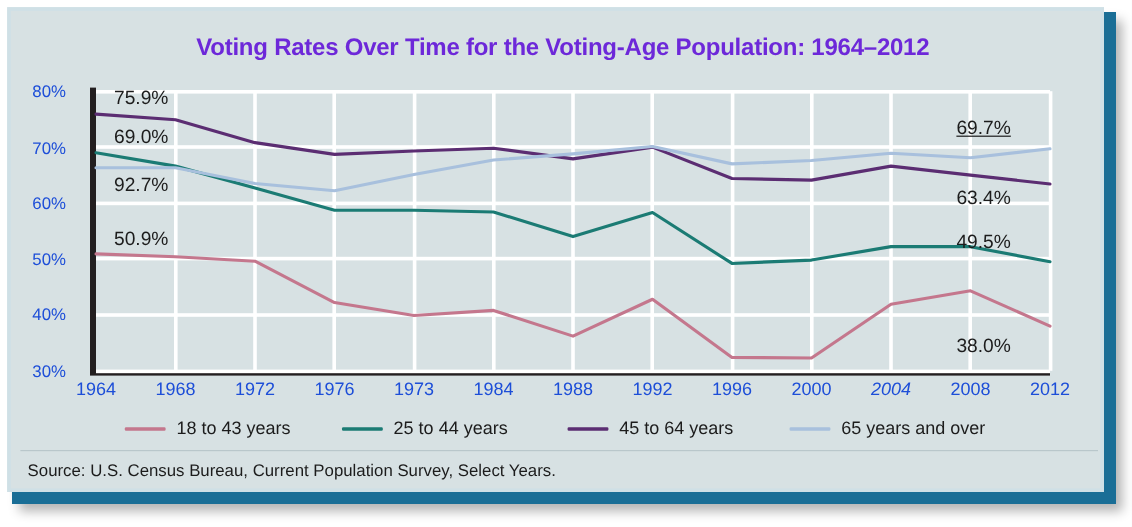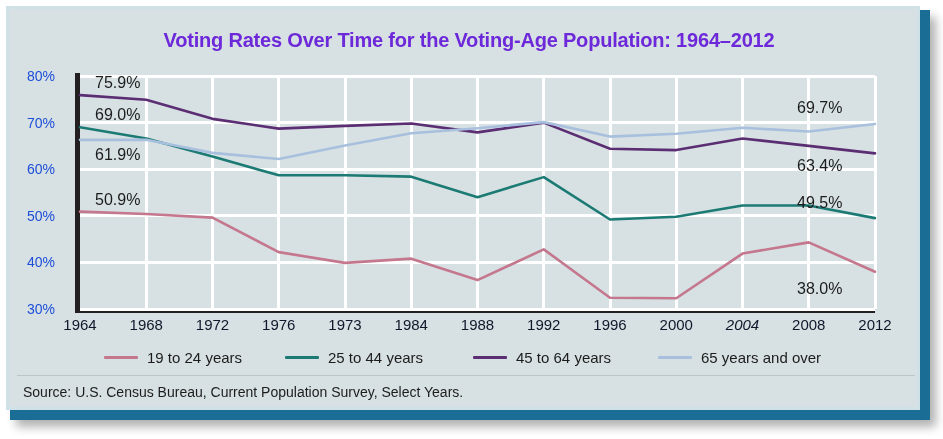--- a/index.html
+++ b/index.html
@@ -119,21 +119,21 @@
     left: 0px;
     top: 67px;
     width: 62px;
     height: 233px;
   }
 
   .xtick {
     position: absolute;
     top: 307px;
     font-size: 15px;
-    color: #0f172a;
+    color: #1d4ed8;
     transform: translateX(-50%);
     white-space: nowrap;
   }
 
   svg.lines {
     position: absolute;
     left: 0; top: 0;
     width: 795px;
     height: 233px;
     overflow: visible;
@@ -257,32 +257,32 @@
           <div class="xtick" style="left: 601px;">1996</div>
           <div class="xtick" style="left: 667.25px;">2000</div>
           <div class="xtick" style="left: 733.5px; font-style: italic;">2004</div>
           <div class="xtick" style="left: 799.75px;">2008</div>
           <div class="xtick" style="left: 866px;">2012</div>
         </div>
 
       <div id="datalabels">
           <div class="dlabel" style="top: 65.106px; left: 86px;">75.9%</div>
           <div class="dlabel" style="top: 97.26px; left: 86px;">69.0%</div>
-          <div class="dlabel" style="top: 136.842px; left: 86px;">61.9%</div>
+          <div class="dlabel" style="top: 136.842px; left: 86px;">92.7%</div>
           <div class="dlabel" style="top: 181.606px; left: 86px;">50.9%</div>
-          <div class="dlabel" style="top: 89.998px; left: 788px;">69.7%</div>
+          <div class="dlabel" style="top: 89.998px; left: 788px; text-decoration: underline;">69.7%</div>
           <div class="dlabel" style="top: 148.356px; left: 788px;">63.4%</div>
           <div class="dlabel" style="top: 185.13px; left: 788px;">49.5%</div>
           <div class="dlabel" style="top: 270.72px; left: 788px;">38.0%</div>
         </div>
 
       <div class="legend" id="legend">
           <div class="legend-item" style="left: 24px;">
             <span class="legend-swatch" style="background: rgb(196, 119, 141);"></span>
-            <span class="legend-label">19 to 24 years</span>
+            <span class="legend-label">18 to 43 years</span>
           </div>
           <div class="legend-item" style="left: 205px;">
             <span class="legend-swatch" style="background: rgb(27, 123, 116);"></span>
             <span class="legend-label">25 to 44 years</span>
           </div>
           <div class="legend-item" style="left: 393px;">
             <span class="legend-swatch" style="background: rgb(91, 45, 114);"></span>
             <span class="legend-label">45 to 64 years</span>
           </div>
           <div class="legend-item" style="left: 578px;">

